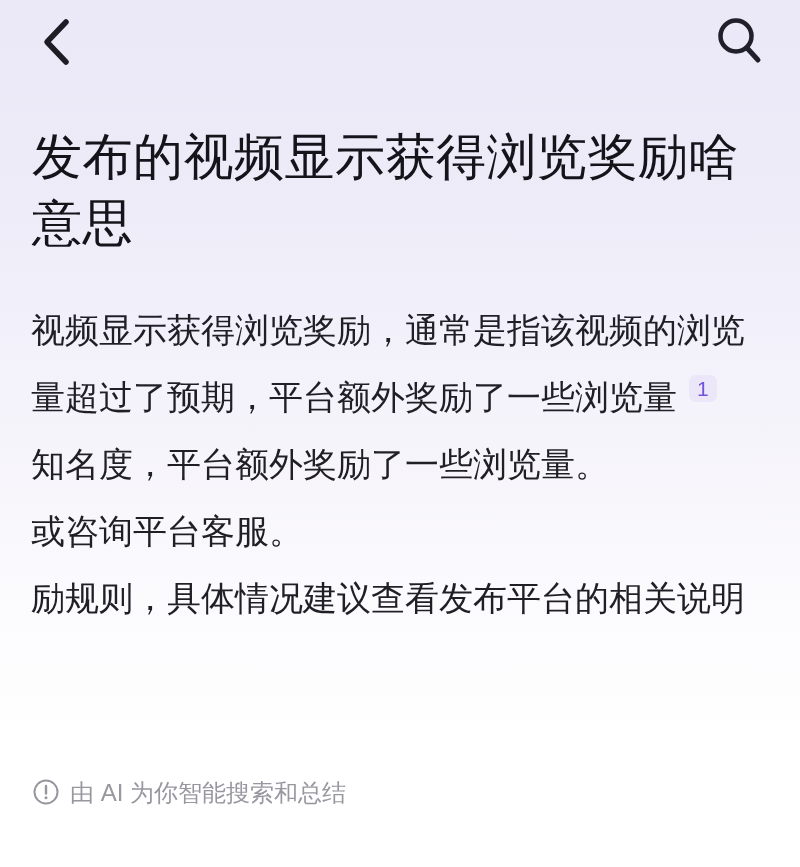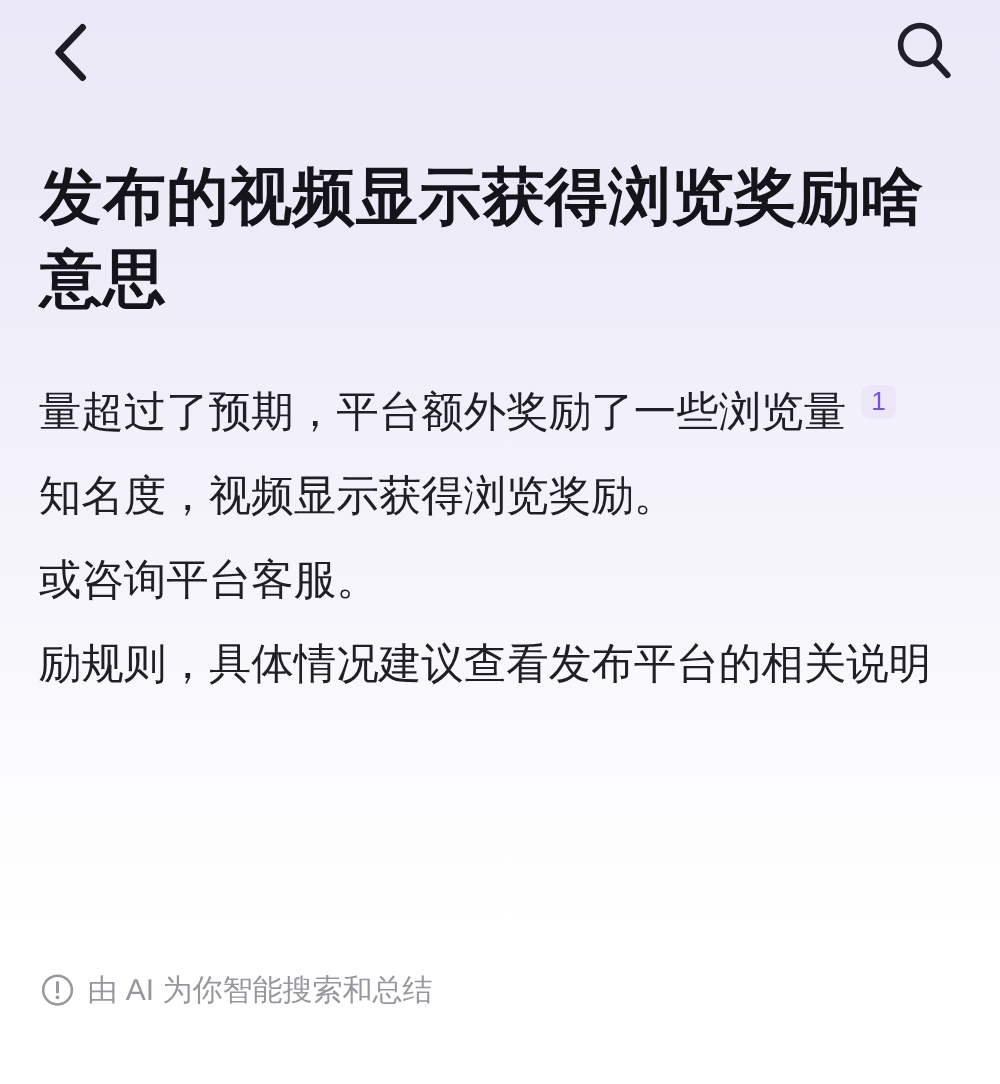--- a/index.html
+++ b/index.html
@@ -42,21 +42,21 @@
 
   
   .title {
     position: absolute;
     left: 32px;
     top: 124px;
     width: 740px;
     margin: 0;
     font-size: 50px;
     line-height: 66px;
-    font-weight: 700;
+    font-weight: 400;
     letter-spacing: 0.5px;
     color: #15141a;
   }
   .title-line { white-space: nowrap; }
 
   
   .body {
     position: absolute;
     left: 31px;
     top: 297px;
@@ -116,22 +116,23 @@
       </svg>
     </button>
   </div>
 
   <h1 class="title">
     <div class="title-line">发布的视频显示获得浏览奖励啥</div>
     <div class="title-line">意思</div>
   </h1>
 
   <div class="body">
+      <div class="body-line"><span class="txt">视频显示获得浏览奖励，通常是指该视频的浏览</span></div>
       <div class="body-line"><span class="txt">量超过了预期，平台额外奖励了一些浏览量</span><sup class="ref">1</sup></div>
-      <div class="body-line"><span class="txt">知名度，视频显示获得浏览奖励。</span></div>
+      <div class="body-line"><span class="txt">知名度，平台额外奖励了一些浏览量。</span></div>
       <div class="body-line"><span class="txt">或咨询平台客服。</span></div>
       <div class="body-line"><span class="txt">励规则，具体情况建议查看发布平台的相关说明</span></div>
     </div>
 
   <div class="footer">
     <svg width="26" height="26" viewBox="0 0 26 26">
       <circle cx="13" cy="13" r="11.5" fill="none" stroke="#98979f" stroke-width="2"></circle>
       <line x1="13" y1="7" x2="13" y2="14.5" stroke="#98979f" stroke-width="2.4" stroke-linecap="round"></line>
       <circle cx="13" cy="18.8" r="1.5" fill="#98979f"></circle>
     </svg>

